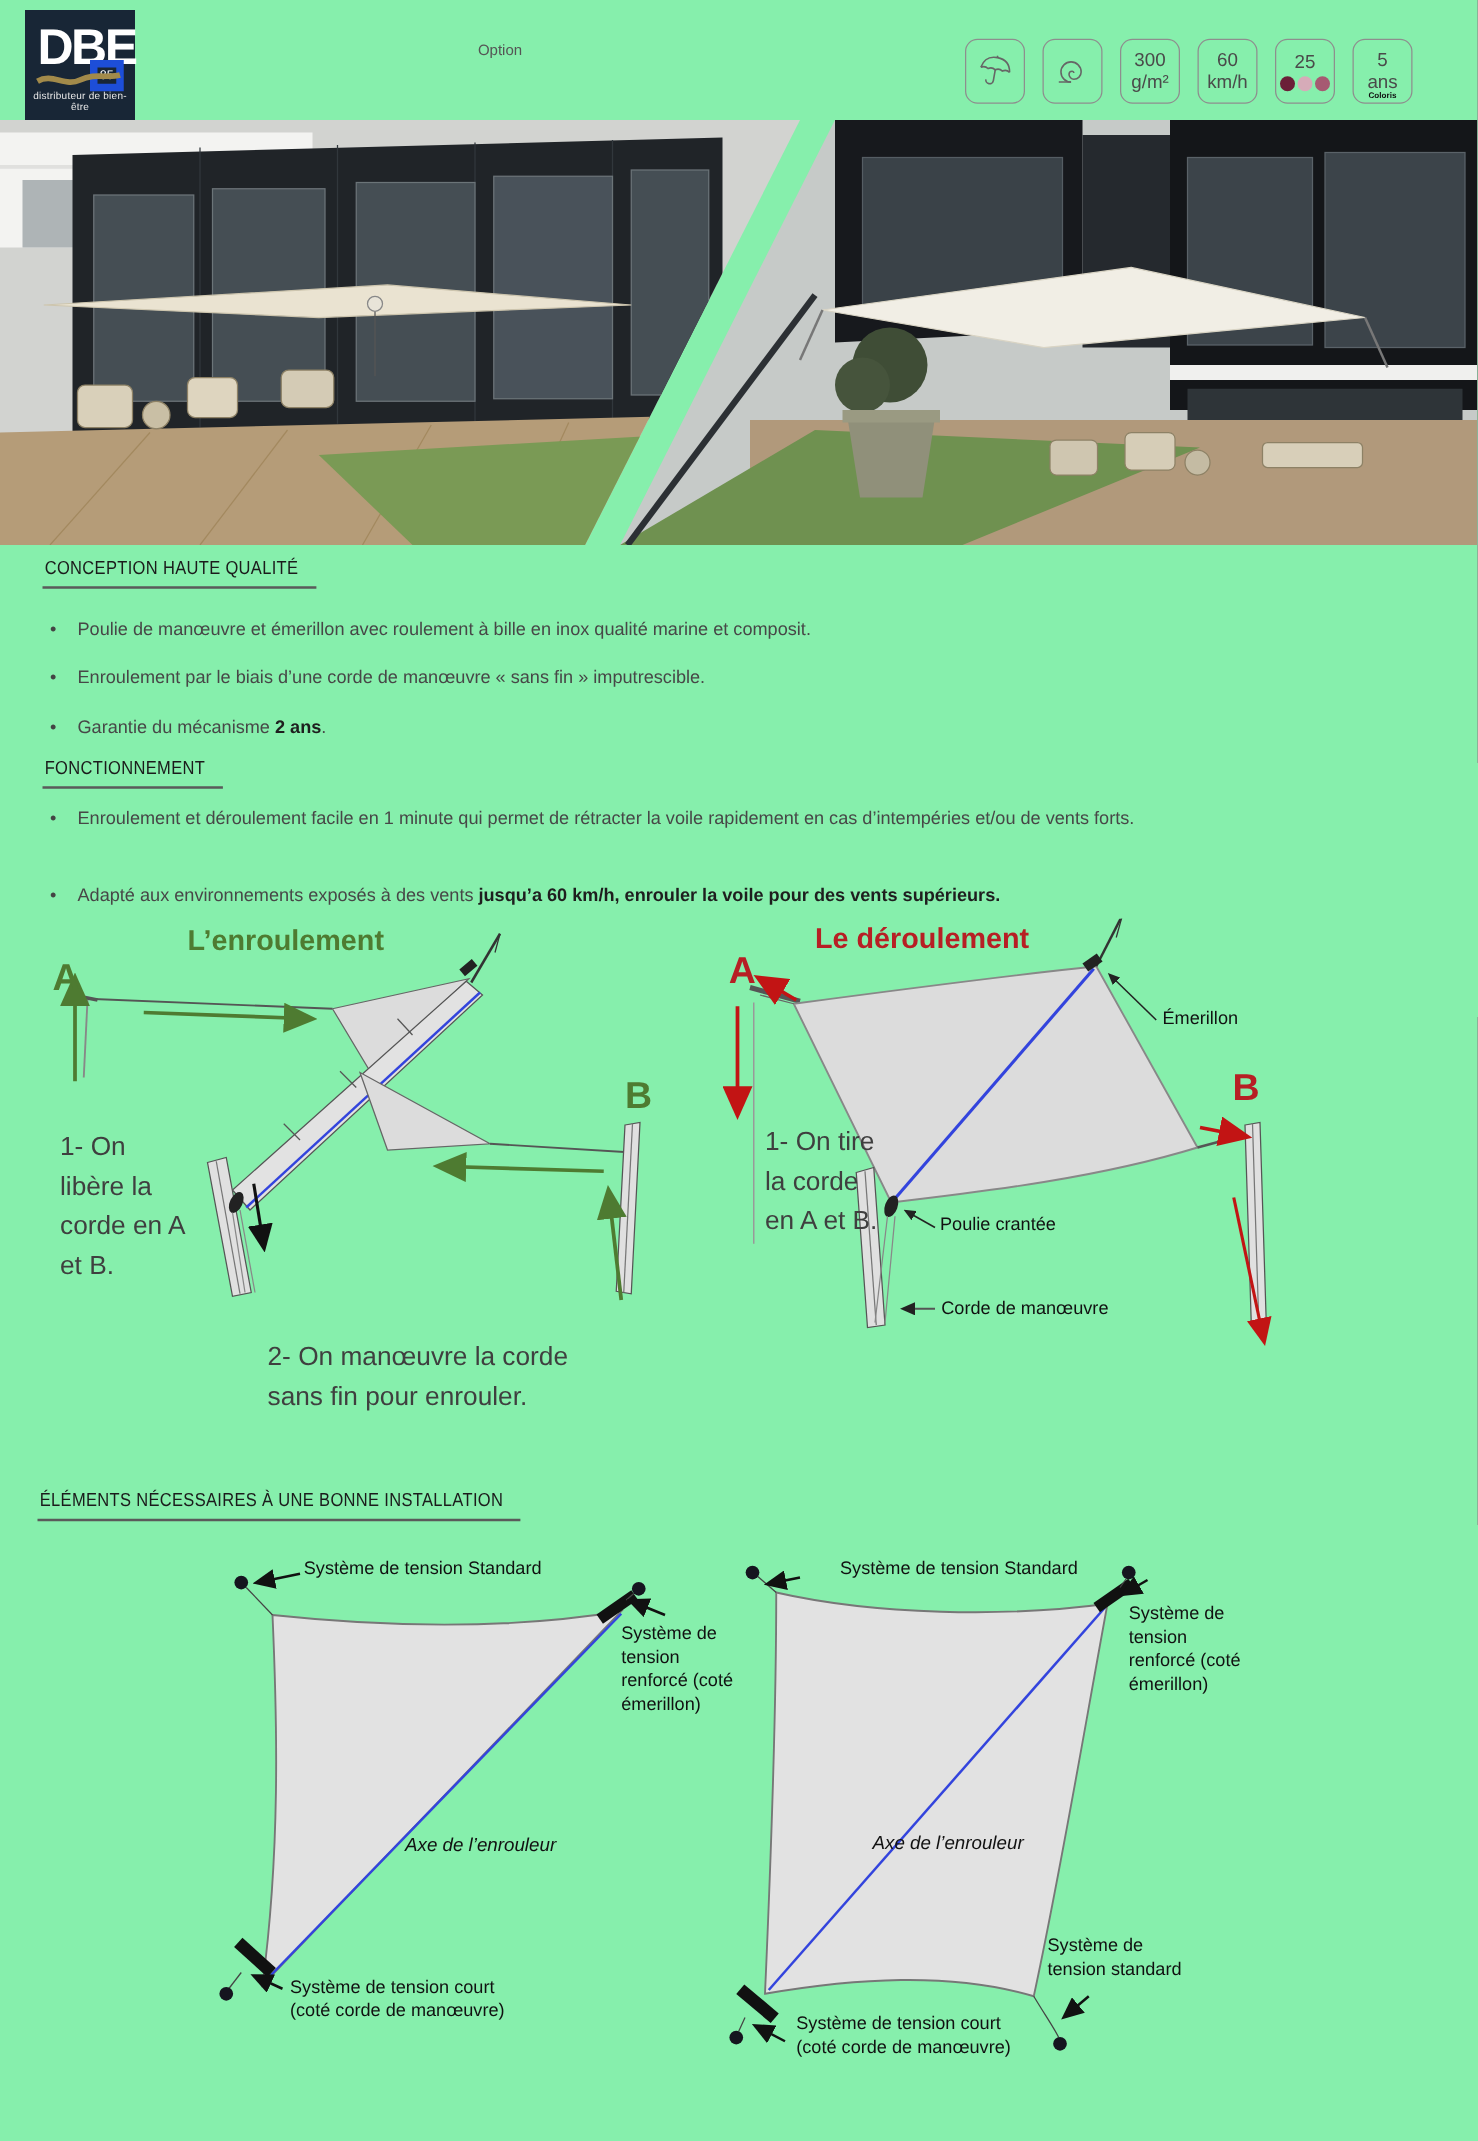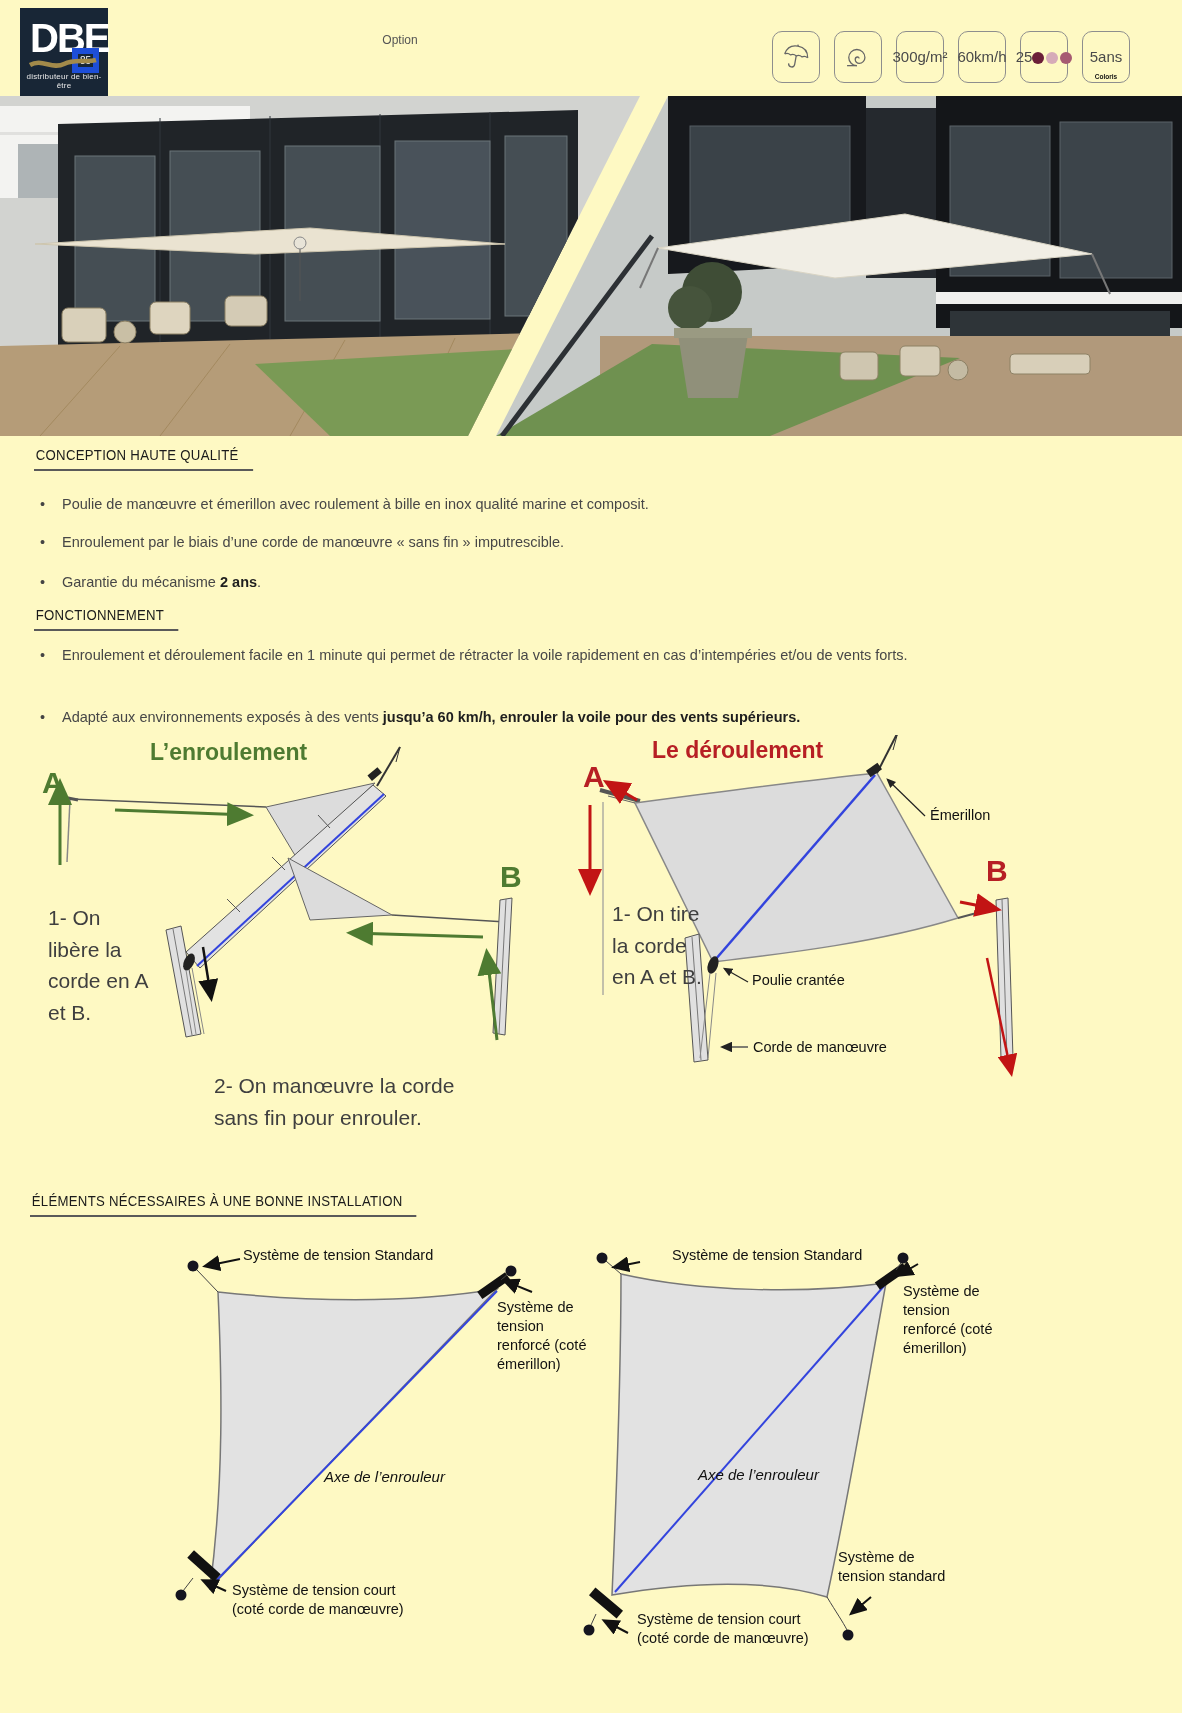--- a/index.html
+++ b/index.html
@@ -1,29 +1,29 @@
 <!DOCTYPE html>
 <html><head>
 <meta charset="utf-8">
 <style>
   html,body{margin:0;padding:0;background:#888;}
-  .page{position:relative;width:1182px;height:1713px;background:#fef9c3;overflow:hidden;
+  .page{position:relative;width:1182px;height:1713px;background:#86efac;overflow:hidden;
         font-family:"Liberation Sans",sans-serif;margin:0 auto;}
   
   .logo{position:absolute;left:20px;top:8px;width:88px;height:88px;background:#182636;color:#fff;}
   .logo .brand{position:absolute;left:10px;top:10px;font-size:40px;font-weight:700;letter-spacing:-2px;line-height:1;}
   .logo .num{position:absolute;right:9px;top:40px;font-size:10px;border:6px solid #1d4ed8;padding:0 2px;line-height:13px;}
   .logo .swoosh{position:absolute;left:8px;top:48px;}
   .logo .tagline{position:absolute;left:0;bottom:6px;width:100%;text-align:center;font-size:8px;letter-spacing:.2px;color:#e8e8e8;}
   .title-block{position:absolute;left:200px;top:30px;width:400px;text-align:center;color:#2a2a2a;}
   .title-block h1{margin:0;font-size:30px;font-weight:400;letter-spacing:1.5px;white-space:nowrap;}
   .title-block h1 .tb{font-weight:700;}
   .title-block .sub{font-size:12px;color:#555;margin-top:3px;}
   .badges{position:absolute;left:772px;top:31px;display:flex;gap:14px;}
-  .badge{width:46px;height:50px;border:1.5px solid #8e8e8e;border-radius:10px;display:flex;flex-direction:row;
+  .badge{width:46px;height:50px;border:1.5px solid #8e8e8e;border-radius:10px;display:flex;flex-direction:column;
          align-items:center;justify-content:center;color:#4a4a4a;font-size:15px;line-height:1.15;position:relative;}
   .badge .dots{display:flex;gap:2px;margin-top:2px;}
   .badge .dots i{width:12px;height:12px;border-radius:50%;display:block;}
   .badge .tiny{position:absolute;bottom:2px;left:0;width:100%;text-align:center;font-size:6.5px;color:#111;font-weight:700;}
   
   .sec-header{position:absolute;font-size:15px;color:#1b1b1b;letter-spacing:.3px;white-space:nowrap;
               border-bottom:2px solid #5a5a5a;padding:0 16px 6px 2px;transform:scaleX(.88);transform-origin:left top;}
   .bullet{position:absolute;font-size:14.5px;color:#474747;white-space:nowrap;padding-left:28px;}
   .bullet::before{content:"\2022";position:absolute;left:6px;color:#444;}
   .b{font-weight:700;color:#1e1e1e;}

